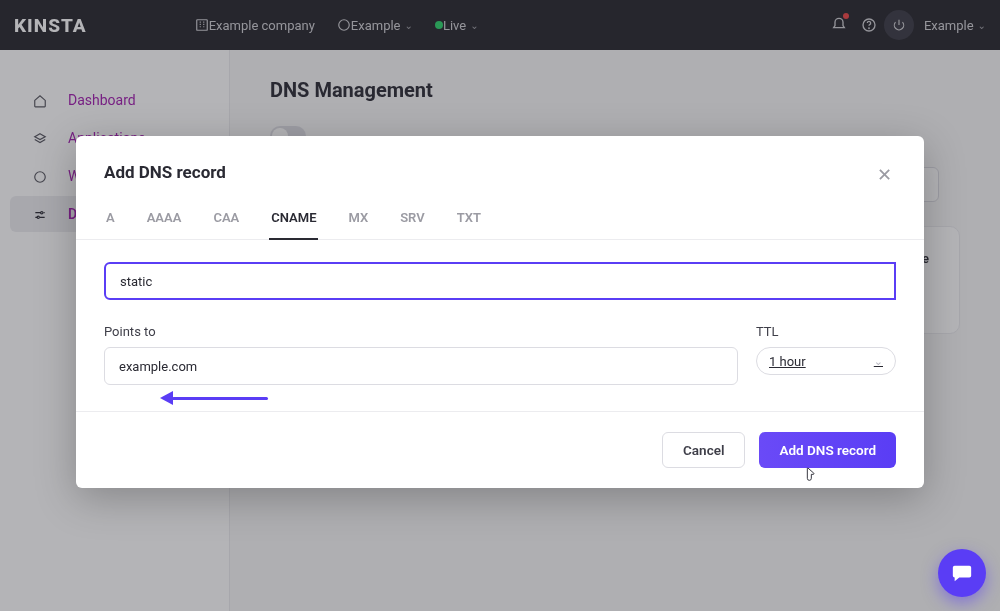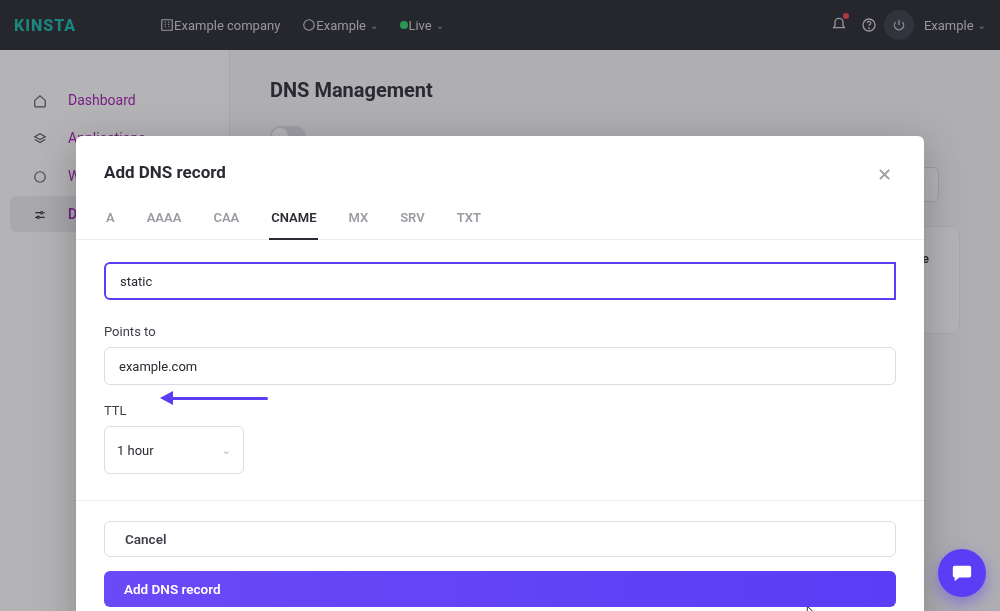--- a/index.html
+++ b/index.html
@@ -1,21 +1,21 @@
 <!DOCTYPE html>
 <html><head>
 <meta charset="utf-8">
 <style>
   * { box-sizing: border-box; margin: 0; padding: 0; font-family: -apple-system, BlinkMacSystemFont, "Segoe UI", Roboto, sans-serif; }
   html, body { width: 1000px; height: 611px; overflow: hidden; }
   body { background: #f7f7f8; position: relative; }
 
   
   .topbar { height: 50px; background: #25252c; display: flex; align-items: center; color: #cfcfd3; font-size: 13px; padding: 0 14px; }
-  .topbar .logo { font-weight: 800; letter-spacing: 1px; font-size: 16px; color: #14b8a6; margin-right: 84px; }
+  .topbar .logo { font-weight: 800; letter-spacing: 1px; font-size: 19px; color: #ffffff; margin-right: 108px; }
   .topbar .item { display: flex; align-items: center; margin-right: 22px; }
   .topbar .chev { font-size: 10px; opacity: .7; margin-left: 4px; }
   .topbar .live-dot { width: 8px; height: 8px; border-radius: 50%; background: #2bd46b; display: inline-block; }
   .topbar .spacer { flex: 1; }
   .topbar .iconbtn { width: 30px; height: 30px; display: flex; align-items: center; justify-content: center; border-radius: 50%; color: #cfcfd3; position: relative; }
   .topbar .iconbtn.power { background: #3a3a44; }
   .topbar .bell-dot { position: absolute; top: 3px; right: 5px; width: 6px; height: 6px; background: #e44; border-radius: 50%; }
 
   
   .sidebar { position: absolute; top: 50px; left: 0; width: 230px; bottom: 0; background: #fff; border-right: 1px solid #ececef; padding-top: 30px; }
@@ -48,27 +48,27 @@
   .tabs .tab.active { color: #2a2a33; }
   .tabs .tab.active::after { content: ""; position: absolute; left: 0; right: 0; bottom: -1px; height: 2px; background: #2a2a33; }
 
   .mbody { padding: 22px 28px 26px; }
   .lbl { font-size: 13px; color: #3e3e48; margin-bottom: 8px; display: block; }
   .row-host { display: flex; flex-direction: column; }
   .input { width: 100%; height: 38px; border: 1px solid #dcdce2; border-radius: 6px; padding: 0 14px; font-size: 13px; color: #2a2a33; outline: none; font-family: inherit; }
   .row-host .input { border: 2px solid #5a3df5; border-top-right-radius: 0; border-bottom-right-radius: 0; }
   .suffix { height: 38px; display: flex; align-items: center; padding: 0 14px; font-size: 13px; color: #6b6b74; background: #f5f5f7; border: 1px solid #dcdce2; border-left: none; border-top-right-radius: 6px; border-bottom-right-radius: 6px; }
 
-  .row2 { display: flex; gap: 18px; margin-top: 24px; flex-direction: column; }
+  .row2 { display: flex; gap: 18px; margin-top: 24px; }
   .col-points { flex: 1; }
   .col-ttl { width: 140px; }
-  .select { width: 100%; height: 48px; border: 1px solid #dcdce2; border-radius: 6px; padding: 0 12px; font-size: 13px; color: #2a2a33; display: flex; align-items: center; justify-content: space-between; background: #fff; }
+  .select { width: 100%; height: 28px; border: 1px solid #dcdce2; border-radius: 14px; padding: 0 12px; font-size: 13px; color: #2a2a33; display: flex; align-items: center; justify-content: space-between; background: #fff; text-decoration: underline; }
   .select .chev { color: #b7b7c0; font-size: 11px; }
 
-  .mfoot { border-top: 1px solid #ececef; padding: 20px 28px; display: flex; justify-content: flex-end; gap: 14px; position: relative; flex-direction: column; }
+  .mfoot { border-top: 1px solid #ececef; padding: 20px 28px; display: flex; justify-content: flex-end; gap: 14px; position: relative; }
   .btn { height: 36px; padding: 0 20px; border-radius: 6px; font-size: 13.5px; font-weight: 600; display: inline-flex; align-items: center; cursor: pointer; border: none; }
   .btn.secondary { background: #fff; border: 1px solid #dcdce2; color: #3e3e48; }
   .btn.primary { background: linear-gradient(90deg, #6a4af7, #5a3df5); color: #fff; }
   .cursor { position: absolute; right: 106px; bottom: 4px; color: #2a2a33; font-size: 14px; }
 
   
   .arrow-ann { position: absolute; top: 151px; left: 82px; width: 110px; height: 14px; pointer-events: none; }
   .arrow-ann .shaft { position: absolute; top: 6px; right: 0; left: 14px; height: 3px; background: #5a3df5; border-radius: 2px; }
   .arrow-ann .head { position: absolute; left: 2px; top: 0; width: 0; height: 0; border-top: 7px solid transparent; border-bottom: 7px solid transparent; border-right: 13px solid #5a3df5; }
 

